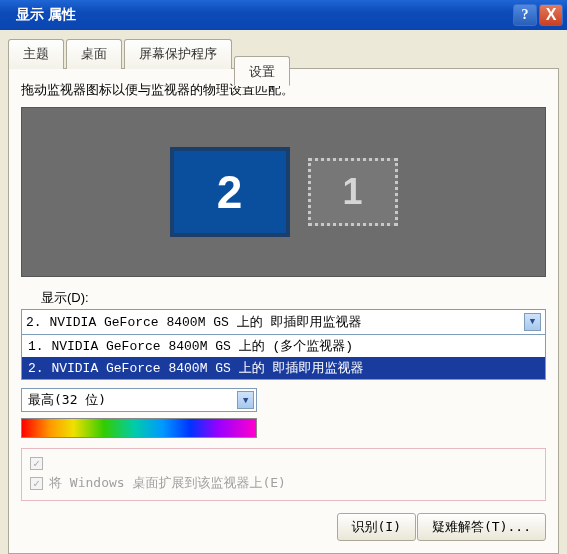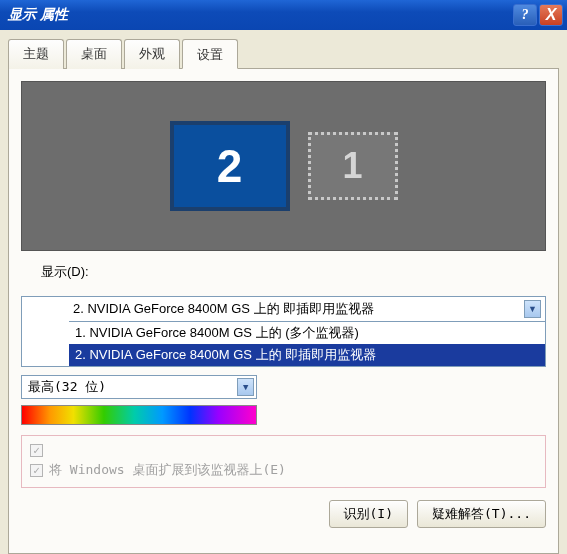--- a/index.html
+++ b/index.html
@@ -10,25 +10,24 @@
     background: #fff;
     width: 567px;
     height: 554px;
     overflow: hidden;
   }
   .titlebar {
     background: linear-gradient(to bottom, #1f66d6 0%, #0d4bb8 40%, #0a46b2 100%);
     height: 30px;
     display: flex;
     align-items: center;
-    padding: 0 4px 0 8px;
+    padding: 0 4px 0 16px;
     color: #fff;
     font-size: 14px;
     font-weight: bold;
-    font-style: italic;
   }
   .titlebar .tbtns {
     margin-left: auto;
     display: flex;
     gap: 2px;
   }
   .tbtn {
     width: 24px;
     height: 22px;
     border-radius: 3px;
@@ -65,21 +64,21 @@
     padding: 5px 14px 4px;
     margin-right: 2px;
     font-size: 13px;
     color: #333;
     position: relative;
     top: 1px;
   }
   .tab.active {
     background: #fcfbf8;
     z-index: 3;
-    top: 1px;
+    top: 18px;
     padding-top: 6px;
     border-bottom: 1px solid #fcfbf8;
   }
   .panel {
     border: 1px solid #aca899;
     background: #fcfbf8;
     position: relative;
     z-index: 1;
     padding: 12px 12px 12px 12px;
     height: calc(100% - 30px);
@@ -113,25 +112,24 @@
     height: 68px;
     border: 3px dotted #c9c9c9;
     background: #777;
     font-size: 36px;
     color: #d5d5d5;
   }
   .label-row { margin-top: 12px; font-size: 13px; margin-left: 20px; }
   .combo {
     border: 1px solid #7f9db9;
     background: #fff;
-    margin-top: 15px;
-    font-family: Liberation Sans, sans-serif;
-    font-size: 13px;
-    position: relative;
-    padding-left: 47px;
+    margin-top: 2px;
+    font-family: Liberation Mono, monospace;
+    font-size: 13px;
+    position: relative;
   }
   .combo .selected {
     padding: 3px 4px;
     display: flex;
     align-items: center;
   }
   .combo .arrow {
     margin-left: auto;
     width: 17px;
     height: 18px;
@@ -218,21 +216,21 @@
     background: #f4f4f4;
     display: flex;
     align-items: center;
     justify-content: center;
     font-size: 11px;
     color: #a9a9a9;
     line-height: 1;
   }
   .button-row {
     display: flex;
-    gap: 9px;
+    gap: 1px;
     justify-content: flex-end;
     margin-top: 12px;
   }
   .btn {
     border: 1px solid #aca899;
     background: linear-gradient(#fefefe, #eae7d7);
     border-radius: 3px;
     padding: 4px 14px;
     font-size: 13px;
     font-family: "SimSun", monospace;
@@ -248,26 +246,27 @@
     <div class="tbtn help">?</div>
     <div class="tbtn close">X</div>
   </div>
 </div>
 
 <div class="client">
 
   <div class="tabs">
     <div class="tab">主题</div>
     <div class="tab">桌面</div>
-    <div class="tab">外观</div>
+    <div class="tab">屏幕保护程序</div>
     <div class="tab active">设置</div>
   </div>
 
   <div class="panel">
 
+    <div class="helptext">拖动监视器图标以便与监视器的物理设置匹配。</div>
 
     <div class="monitor-area">
       <div class="monitor primary">2</div>
       <div class="monitor secondary">1</div>
     </div>
 
     <div class="label-row">显示(D):</div>
 
     <div class="combo">
       <div class="selected">

